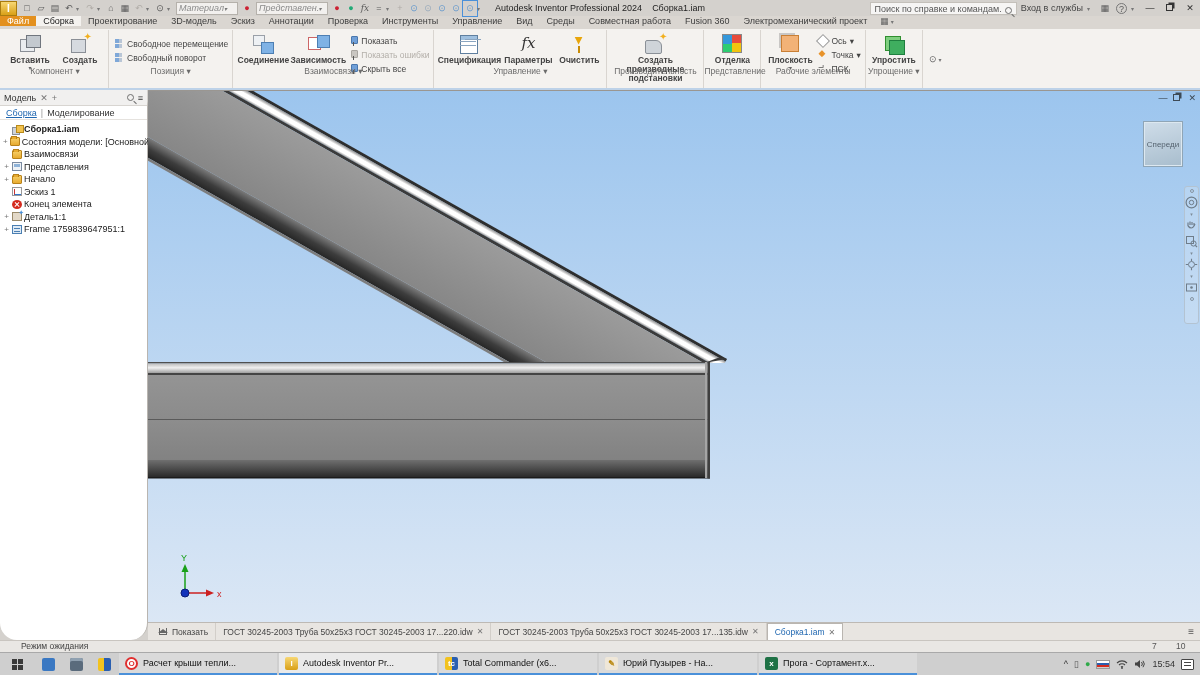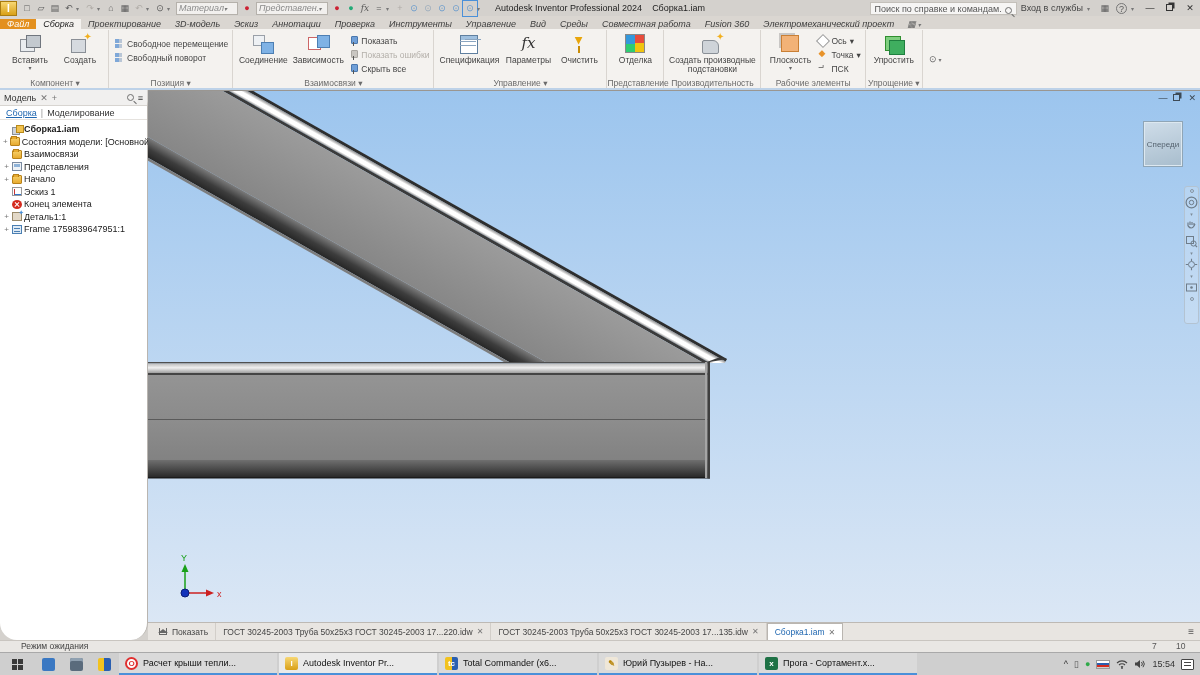--- a/index.html
+++ b/index.html
@@ -17,32 +17,32 @@
   .title-center { position:absolute; left:0; right:0; text-align:center; color:#222; pointer-events:none; }
   .title-center b { font-weight:normal; margin-left:10px; }
   .title-right { position:absolute; right:2px; top:0; height:16px; display:flex; align-items:center; gap:4px; color:#444; }
   .searchbox { display:flex; align-items:flex-end; gap:3px; background:#f6f5f4; border:1px solid #c4c0ba; height:13px; padding:0 4px; color:#555; }
   .mag { width:7px; height:7px; border:1.2px solid #6f6f6f; border-radius:50%; position:relative; }
   .mag::after { content:""; position:absolute; width:4px; height:1.2px; background:#6f6f6f; transform:rotate(45deg); left:5px; top:7px; }
   .winbtn { width:16px; text-align:center; color:#333; font-size:9px; }
   .restore-box { display:inline-block; width:7px; height:7px; border:1px solid #333; box-shadow:2px -2px 0 -0.5px #333; margin-right:2px;}
 
   
-  .menubar { height:13px; background:#dad6d1; display:flex; align-items:flex-end; font-size:9px; color:#3d3d3d;font-style:italic; }
+  .menubar { height:13px; background:#dad6d1; display:flex; align-items:flex-start; font-size:9px; color:#3d3d3d; }
   .mtab { padding:0 7px; display:flex; align-items:center; white-space:nowrap; }
   .mtab.file { background:#e3901e; color:#fff; }
   .mtab.active { background:#f4f2ef; color:#1a1a1a; }
   .mtab-icon { margin-left:6px; color:#666; display:flex; align-items:center; gap:2px;}
 
   
   .ribbon { height:61px; background:#f4f2ef; border-bottom:2px solid #bdd2e8; display:flex; align-items:stretch; padding:1px 2px 0 2px; }
   .rg { position:relative; border-right:1px solid #d9d5d0; padding:1px 4px 12px 4px; display:flex; align-items:flex-start; gap:2px; }
-  .rg-label { position:absolute; bottom:0; left:0; right:0; text-align:center; font-size:8.5px; color:#6b6b6b; white-space:nowrap; }
+  .rg-label { position:absolute; bottom:12px; left:0; right:0; text-align:center; font-size:8.5px; color:#6b6b6b; white-space:nowrap; }
   .bigbtn { width:48px; display:flex; flex-direction:column; align-items:center; gap:1px; padding-top:2px; }
-  .bigbtn .blabel { font-size:8.5px; line-height:9px; color:#444; text-align:center; white-space:nowrap; }
+  .bigbtn .blabel { font-size:8.5px; line-height:9px; color:#444; text-align:center; white-space:nowrap;font-weight:bold; }
   .bigbtn .blabel.wrap { white-space:normal; }
   .bigbtn .bcaret { font-size:6px; color:#666; line-height:5px; }
   .rowstack { display:flex; flex-direction:column; gap:1px; padding-top:3px; }
   .rowbtn { display:flex; align-items:center; gap:3px; height:13px; font-size:8.5px; color:#444; white-space:nowrap; }
   .rowbtn.disabled { color:#b3afa9; }
   .ric { width:11px; height:11px; flex:0 0 11px; position:relative; }
   
   .ic22 { width:24px; height:22px; position:relative; }
   .ic-insert::before { content:""; position:absolute; left:2px; top:6px; width:13px; height:11px; border:1px solid #8a8f96; background:#e9ecef; }
   .ic-insert::after { content:""; position:absolute; left:8px; top:2px; width:13px; height:11px; border:1px solid #70767e; background:#c3c9cf; }
@@ -297,35 +297,35 @@
         <span class="blabel">Параметры</span>
       </div>
       <div class="bigbtn" style="width:46px">
         <div class="ic22 ic-purge"></div>
         <span class="blabel">Очистить</span>
       </div>
       <div class="rg-label"><span>Управление</span> <span>▾</span></div>
     </div>
 
     <div class="rg">
+      <div class="bigbtn" style="width:88px">
+        <div class="ic22 ic-derive"></div>
+        <span class="blabel wrap">Создать производные подстановки</span>
+      </div>
+      <div class="rg-label"><span>Производительность</span></div>
+    </div>
+
+    <div class="rg">
       <div class="bigbtn">
         <div class="ic22">
             <div class="ic-finish"></div>
           </div>
         <span class="blabel">Отделка</span>
       </div>
       <div class="rg-label"><span>Представление</span></div>
-    </div>
-
-    <div class="rg">
-      <div class="bigbtn" style="width:88px">
-        <div class="ic22 ic-derive"></div>
-        <span class="blabel wrap">Создать производные подстановки</span>
-      </div>
-      <div class="rg-label"><span>Производительность</span></div>
     </div>
 
     <div class="rg">
       <div class="bigbtn" style="width:50px">
         <div class="ic22">
             <div class="ic-plane"></div>
           </div>
         <span class="blabel">Плоскость</span>
         <span class="bcaret">▾</span>
       </div>

